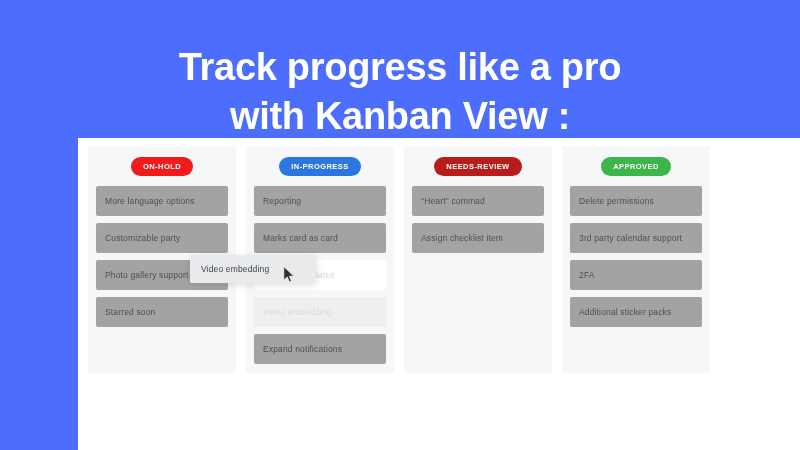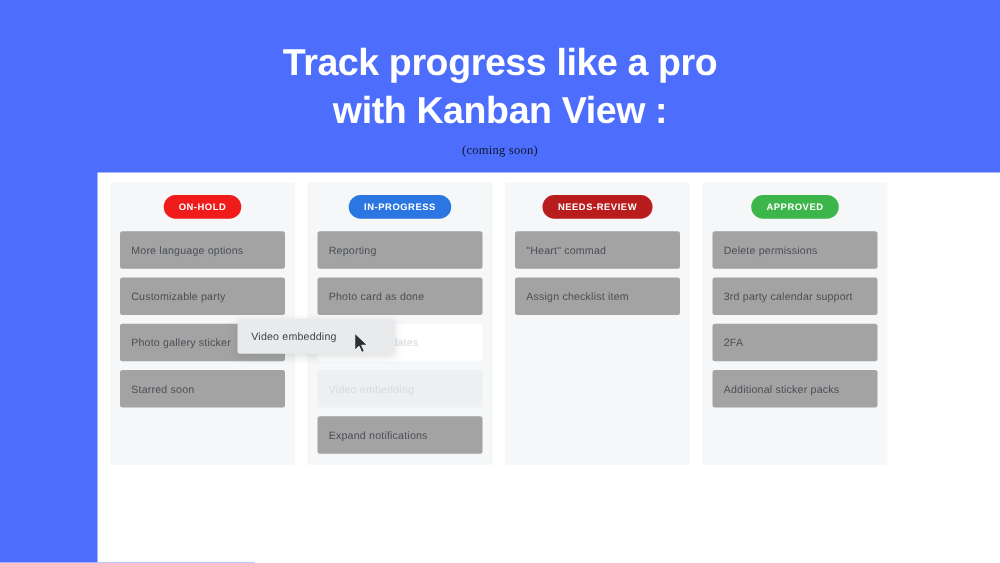--- a/index.html
+++ b/index.html
@@ -17,24 +17,24 @@
 
   
   .hero {
     position: absolute;
     left: 0;
     top: 0;
     width: 800px;
     text-align: center;
   }
   .hero-title {
-    margin: 0;
+    margin: 11px;
     padding-top: 32px;
     color: #ffffff;
-    font-size: 30px;
+    font-size: 38px;
     font-weight: bold;
     line-height: 1.28;
     letter-spacing: -0.3px;
   }
   .hero-title-line {
     display: block;
   }
   .hero-sub {
     margin: 0;
     padding-top: 6px;
@@ -149,27 +149,27 @@
   </h1>
   <p class="hero-sub">(coming soon)</p>
 </div>
 
 <div class="board-panel">
   <div class="board-columns" id="board-columns">
       <div class="column">
         <div class="column-header"><span class="badge" style="background: rgb(240, 27, 27);">ON-HOLD</span></div>
         <div class="card"><span>More language options</span></div>
         <div class="card"><span>Customizable party</span></div>
-        <div class="card"><span>Photo gallery sticker</span></div>
+        <div class="card"><span>Photo gallery support</span></div>
         <div class="card"><span>Starred soon</span></div>
       </div>
       <div class="column">
         <div class="column-header"><span class="badge" style="background: rgb(43, 118, 224);">IN-PROGRESS</span></div>
         <div class="card"><span>Reporting</span></div>
-        <div class="card"><span>Photo card as done</span></div>
+        <div class="card"><span>Marks card as card</span></div>
         <div class="card ghost"><span>Multiple due dates</span></div>
         <div class="card ghost-empty"><span>Video embedding</span></div>
         <div class="card"><span>Expand notifications</span></div>
       </div>
       <div class="column">
         <div class="column-header"><span class="badge" style="background: #b91c1c;">NEEDS-REVIEW</span></div>
         <div class="card"><span>"Heart" commad</span></div>
         <div class="card"><span>Assign checklist item</span></div>
       </div>
       <div class="column">

